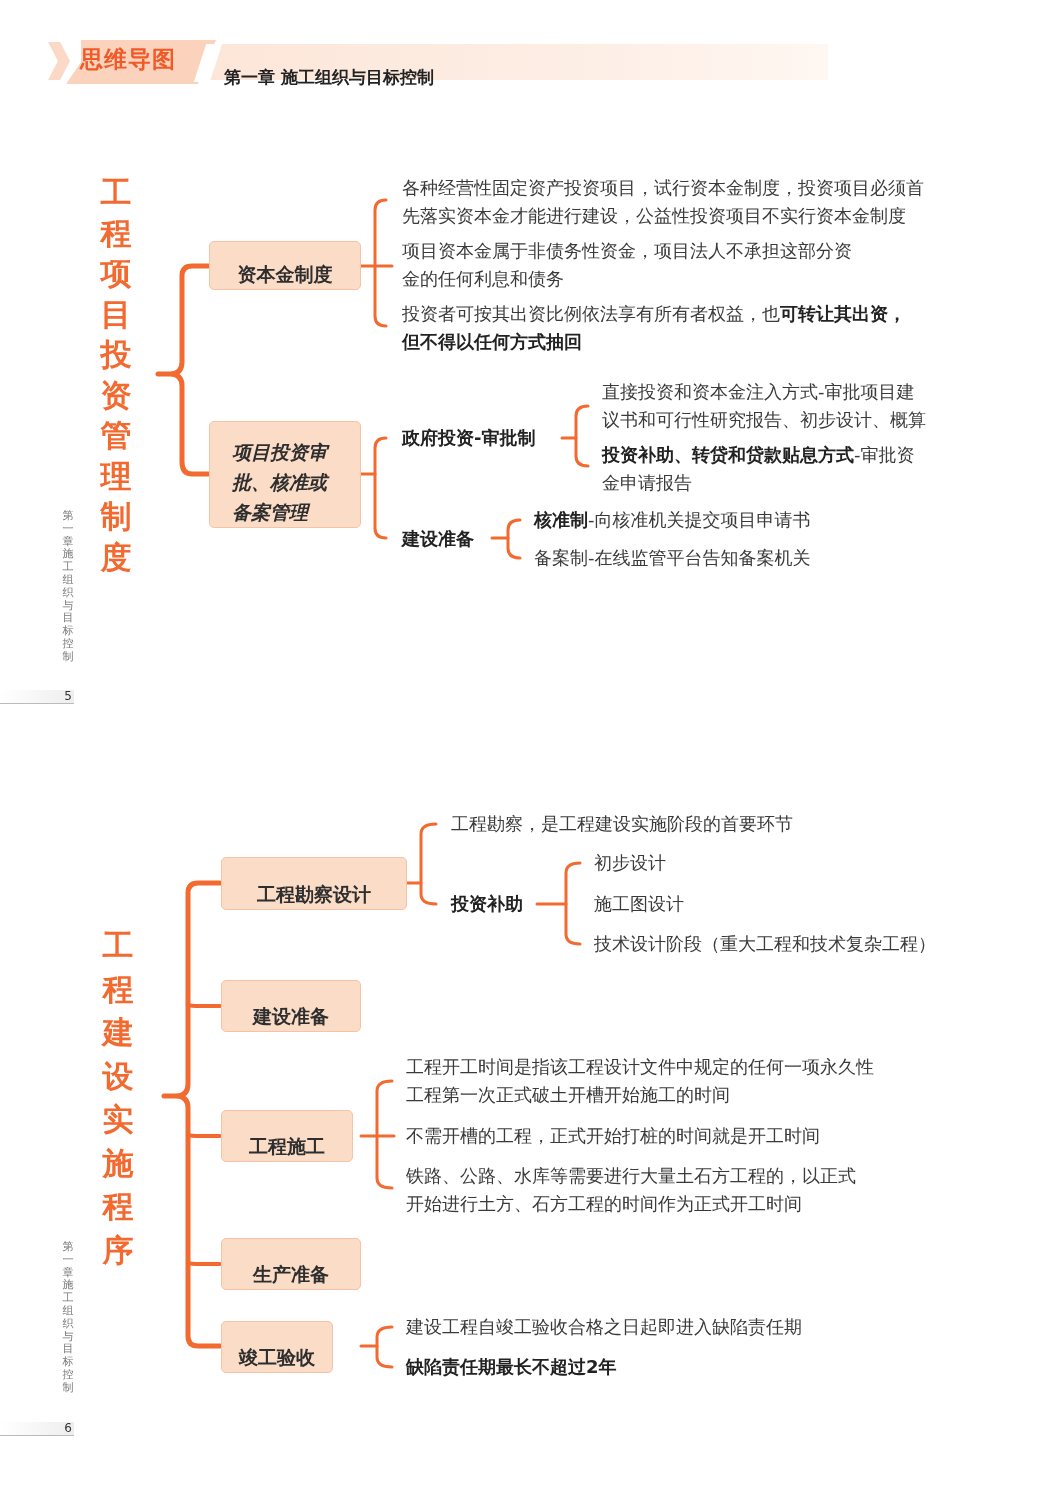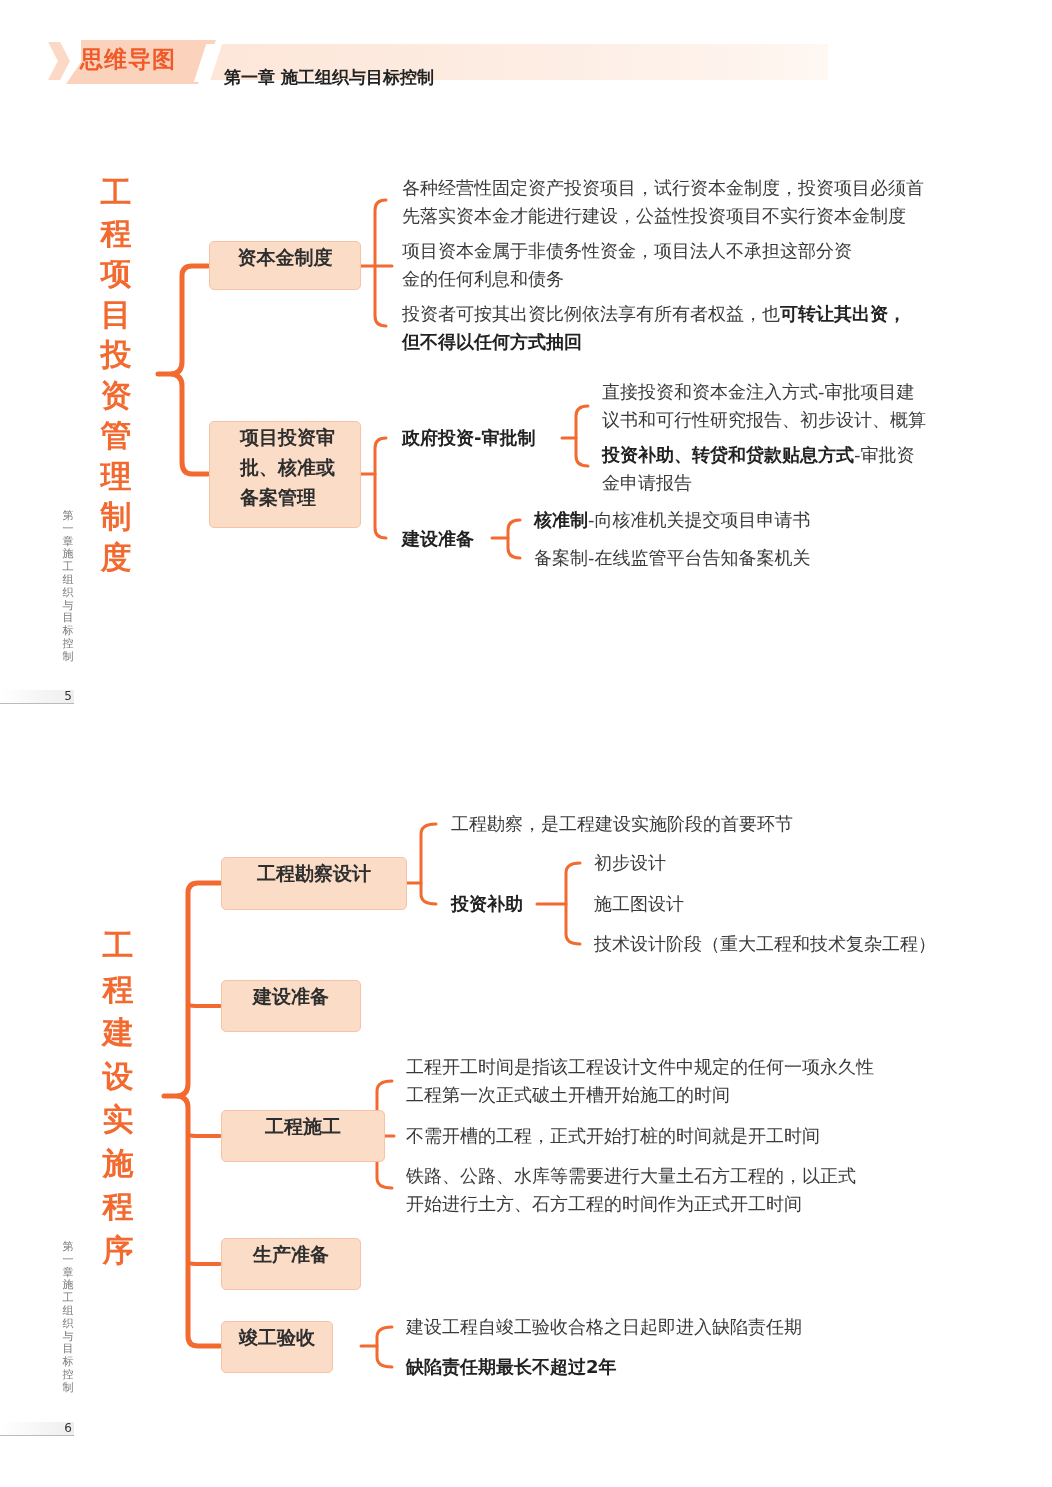--- a/index.html
+++ b/index.html
@@ -30,23 +30,23 @@
   
   .vtitle { position: absolute; width: 40px; font-size: 31px; font-weight: bold; color: #f26a2f;
     text-align: center; word-break: break-all; }
 
   
   svg.lines { position: absolute; left: 0; top: 0; width: 1052px; height: 1487px; pointer-events: none; }
   svg.lines path { fill: none; stroke: #f26a2f; stroke-linecap: round; stroke-linejoin: round; }
 
   
   .node { position: absolute; background: #fadcc7; border: 1px solid #f6c3a6; border-radius: 5px;
-    display: flex; align-items: flex-start; justify-content: center; font-weight: bold; font-size: 19px;
+    display: flex; align-items: flex-end; justify-content: center; font-weight: bold; font-size: 19px;
     color: #2e2e2e; text-align: center; line-height: 30px; }
-  .node.multi { justify-content: flex-start; padding-left: 30px; text-align: left; }
+  .node.multi { justify-content: flex-start; padding-left: 22px; text-align: left; font-style: italic; }
 
   .txt { position: absolute; font-size: 18px; line-height: 28px; color: #3a3a3a; white-space: nowrap; }
   .txt b, .txt .strong { font-weight: bold; color: #222; }
   .sub { position: absolute; font-size: 18px; font-weight: bold; color: #222; white-space: nowrap; line-height: 26px; }
 </style>
 </head>
 <body>
 
 <div class="banner">
   <div class="banner-bg"></div>
@@ -159,21 +159,21 @@
   <div class="txt" style="left:451px; top:810px;">工程勘察，是工程建设实施阶段的首要环节</div>
   <div class="sub" style="left:451px; top:891px;">投资补助</div>
   <div class="txt" style="left:594px; top:849px;font-family:Liberation Serif, serif;">初步设计</div>
   <div class="txt" style="left:594px; top:890px;">施工图设计</div>
   <div class="txt" style="left:594px; top:930px;">技术设计阶段（重大工程和技术复杂工程）</div>
 
   <div class="node" style="left:221px; top:980px; width:140px; height:52px;">
     <span>建设准备</span>
   </div>
 
-  <div class="node" style="left:221px; top:1110px; width:164px; height:52px;">
+  <div class="node" style="left:221px; top:1110px; width:132px; height:52px;">
     <span>工程施工</span>
   </div>
   <div class="txt" style="left:406px; top:1053px;">
     <div>工程开工时间是指该工程设计文件中规定的任何一项永久性</div>
     <div>工程第一次正式破土开槽开始施工的时间</div>
   </div>
   <div class="txt" style="left:406px; top:1122px;">不需开槽的工程，正式开始打桩的时间就是开工时间</div>
   <div class="txt" style="left:406px; top:1162px;">
     <div>铁路、公路、水库等需要进行大量土石方工程的，以正式</div>
     <div>开始进行土方、石方工程的时间作为正式开工时间</div>

